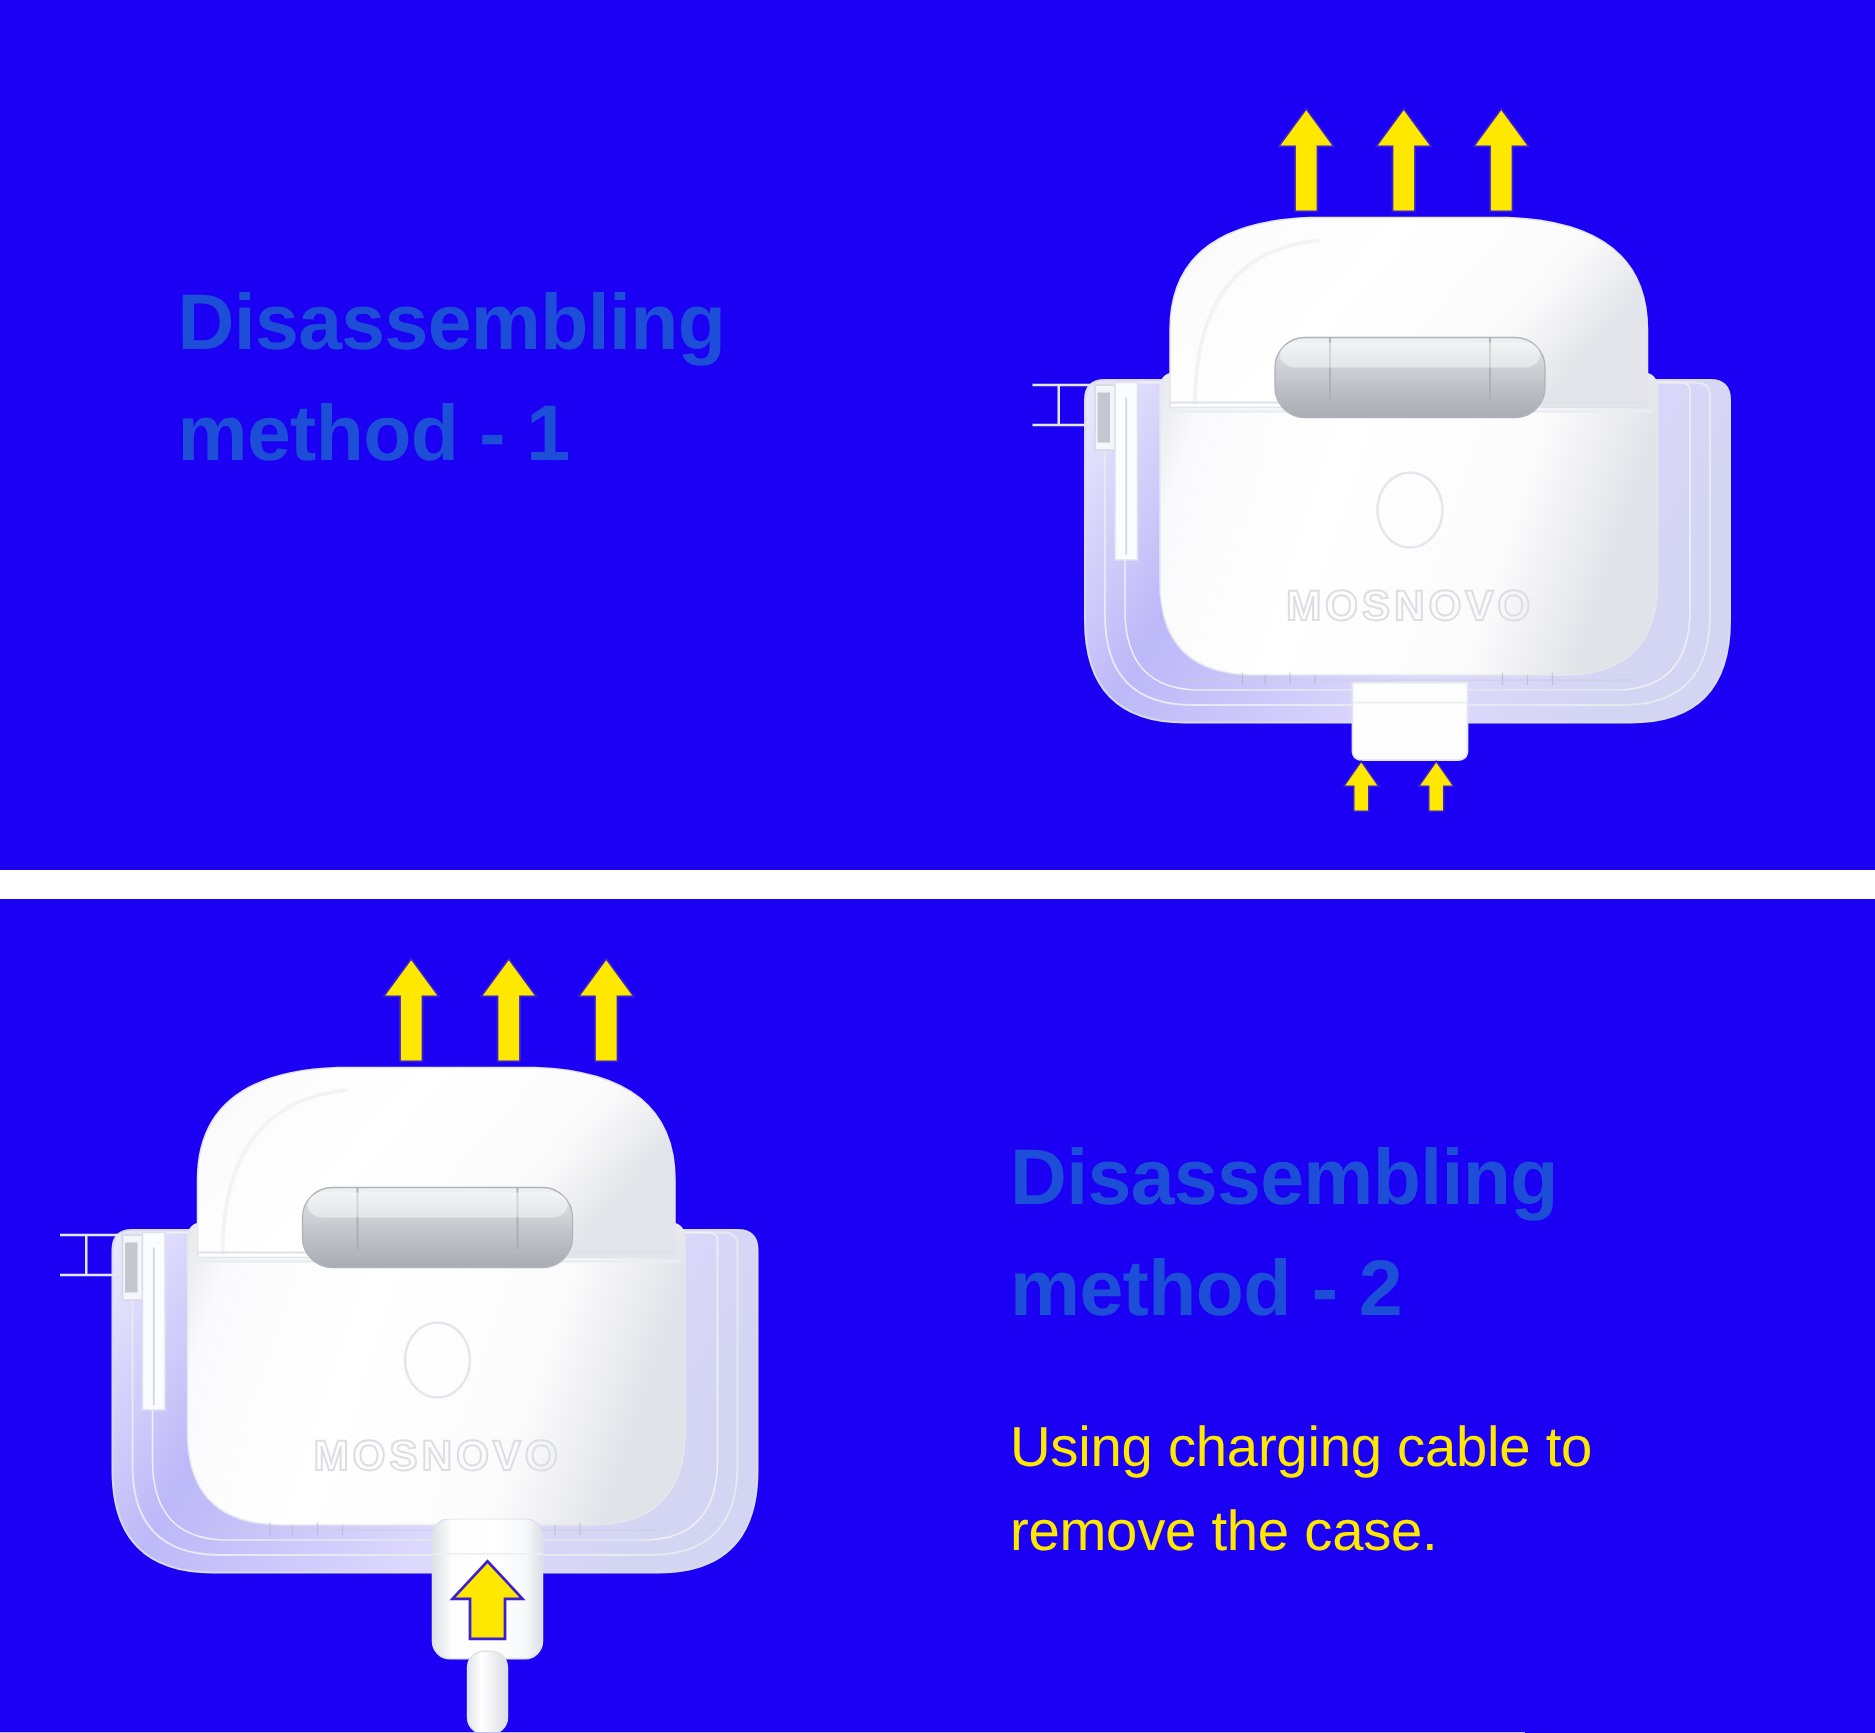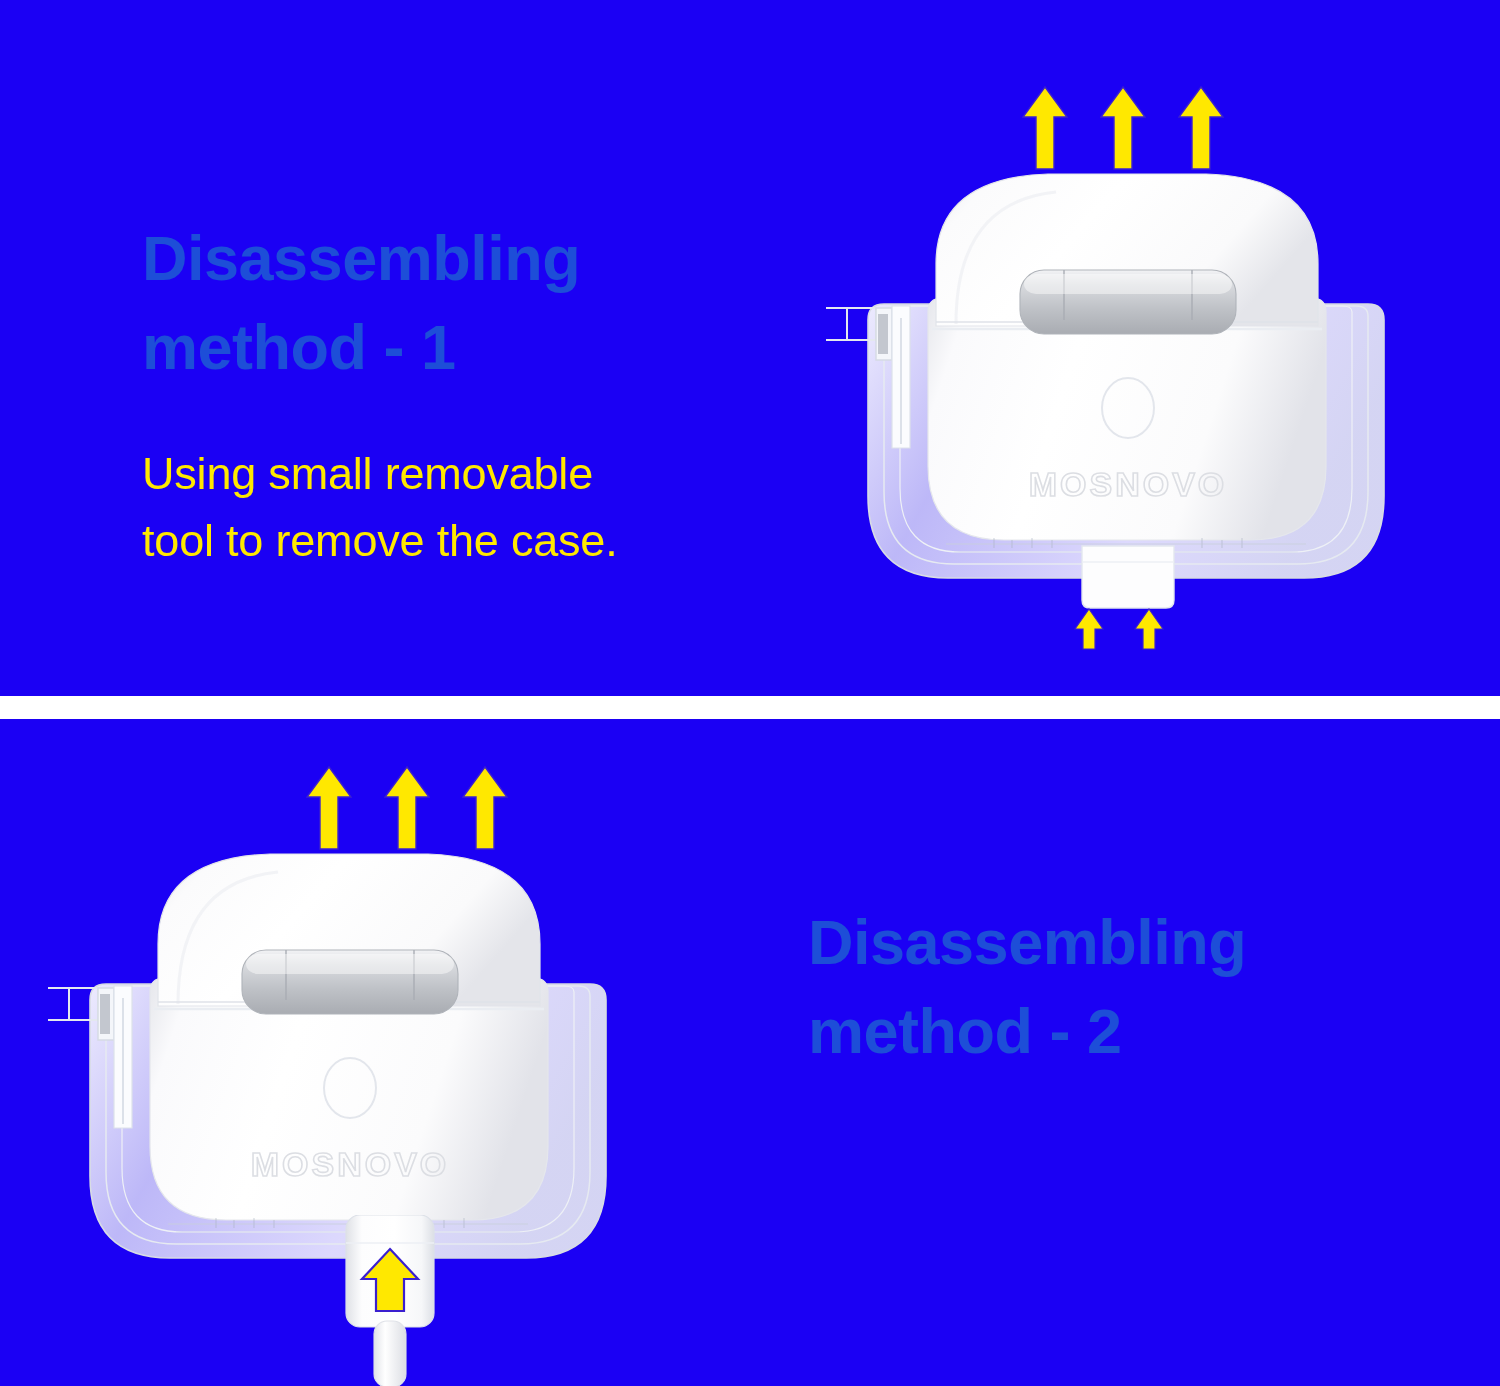--- a/index.html
+++ b/index.html
@@ -113,22 +113,20 @@
 <body>
 
 <div class="stage">
 
   <div class="panel" id="panel-1">
     <div class="panel-bg"></div>
 
     <div class="textblock" id="text-1">
       <p class="headline">Disassembling
 method - 1</p>
-      <p class="subline">Using small removable
-tool to remove the case.</p>
     </div>
 
     <div class="arrow-group" id="arrows-top-1">
       <span class="arrow">
         <svg width="46" height="84" viewBox="0 0 46 84">
             <path d="M23 1 L45 31 L32 31 L32 83 L14 83 L14 31 L1 31 Z" fill="#ffe800" stroke="#3b20cf" stroke-width="1.4"></path>
           </svg>
       </span>
       <span class="arrow">
         <svg width="46" height="84" viewBox="0 0 46 84">
@@ -376,15 +374,17 @@
 
       <rect x="42" y="106" width="32" height="66" rx="13" ry="13" fill="url(#cordGrad)" stroke="#dfe2e8" stroke-width="1.1"></rect>
 
       <path d="M58 34 L86 64 L72 64 L72 96 L44 96 L44 64 L30 64 Z" fill="#ffe800" stroke="#3b20cf" stroke-width="2.2"></path>
     </svg>
   </div>
 
   <div class="textblock" id="text-2">
     <p class="headline">Disassembling
 method - 2</p>
+    <p class="subline">Using charging cable to
+remove the case.</p>
   </div>
 
 </div>
 
 </body></html>

